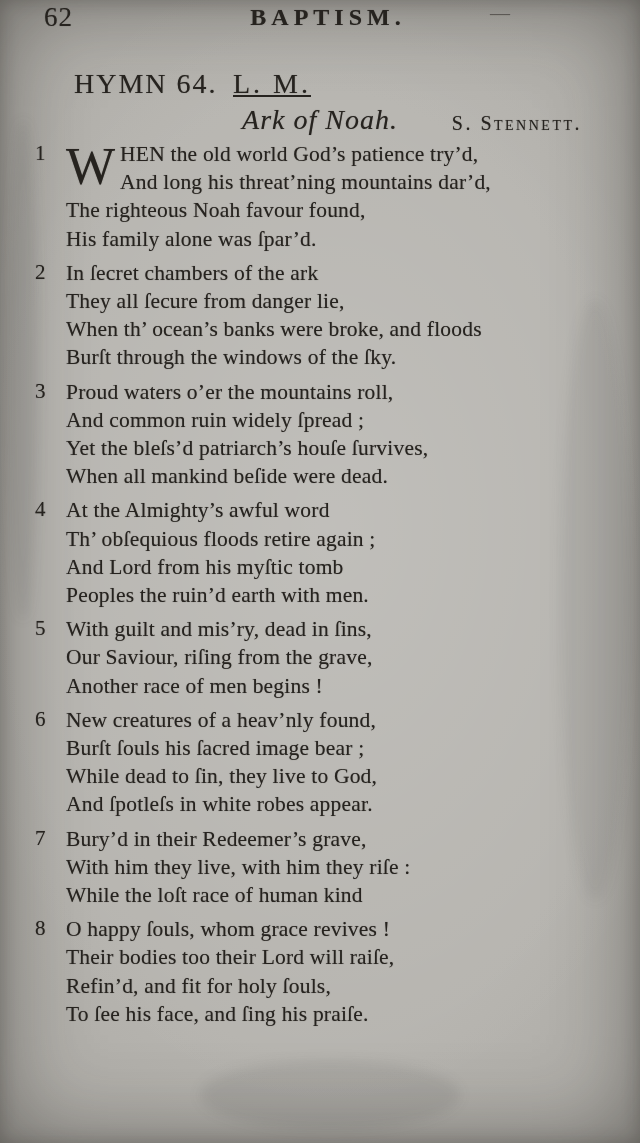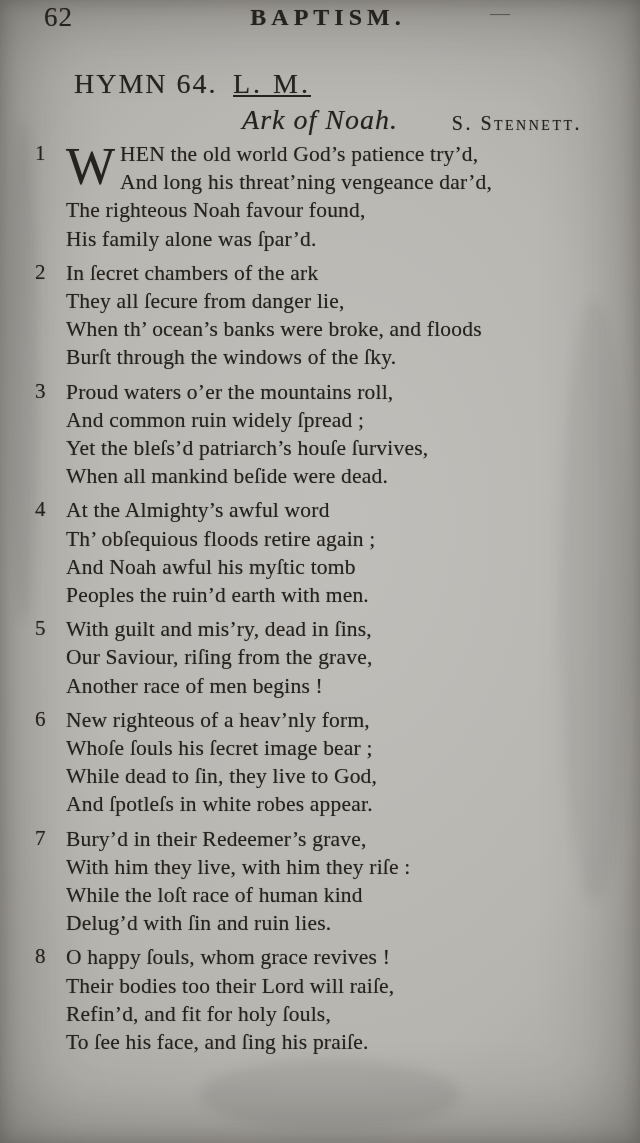--- a/index.html
+++ b/index.html
@@ -67,21 +67,21 @@
   </div>
 
   <div class="hymn-title">Ark of Noah.</div>
 
   <div id="verses">
       <div class="verse">
         <span class="vnum">1</span>
         <div class="vbody">
           <span class="dropcap">W</span>
           <div class="vline">HEN the old world God’s patience try’d,</div>
-          <div class="vline">And long his threat’ning vengeance dar’d,</div>
+          <div class="vline">And long his threat’ning mountains dar’d,</div>
           <div class="vline">The righteous Noah favour found,</div>
           <div class="vline">His family alone was ſpar’d.</div>
         </div>
       </div>
       <div class="verse">
         <span class="vnum">2</span>
         <div class="vbody">
           <div class="vline">In ſecret chambers of the ark</div>
           <div class="vline">They all ſecure from danger lie,</div>
           <div class="vline">When th’ ocean’s banks were broke, and floods</div>
@@ -95,48 +95,47 @@
           <div class="vline">And common ruin widely ſpread ;</div>
           <div class="vline">Yet the bleſs’d patriarch’s houſe ſurvives,</div>
           <div class="vline">When all mankind beſide were dead.</div>
         </div>
       </div>
       <div class="verse">
         <span class="vnum">4</span>
         <div class="vbody">
           <div class="vline">At the Almighty’s awful word</div>
           <div class="vline">Th’ obſequious floods retire again ;</div>
-          <div class="vline">And Noah awful his myſtic tomb</div>
+          <div class="vline">And Lord from his myſtic tomb</div>
           <div class="vline">Peoples the ruin’d earth with men.</div>
         </div>
       </div>
       <div class="verse">
         <span class="vnum">5</span>
         <div class="vbody">
           <div class="vline">With guilt and mis’ry, dead in ſins,</div>
           <div class="vline">Our Saviour, riſing from the grave,</div>
           <div class="vline">Another race of men begins !</div>
         </div>
       </div>
       <div class="verse">
         <span class="vnum">6</span>
         <div class="vbody">
-          <div class="vline">New righteous of a heav’nly form,</div>
-          <div class="vline">Whoſe ſouls his ſecret image bear ;</div>
+          <div class="vline">New creatures of a heav’nly found,</div>
+          <div class="vline">Burſt ſouls his ſacred image bear ;</div>
           <div class="vline">While dead to ſin, they live to God,</div>
           <div class="vline">And ſpotleſs in white robes appear.</div>
         </div>
       </div>
       <div class="verse">
         <span class="vnum">7</span>
         <div class="vbody">
           <div class="vline">Bury’d in their Redeemer’s grave,</div>
           <div class="vline">With him they live, with him they riſe :</div>
           <div class="vline">While the loſt race of human kind</div>
-          <div class="vline">Delug’d with ſin and ruin lies.</div>
         </div>
       </div>
       <div class="verse">
         <span class="vnum">8</span>
         <div class="vbody">
           <div class="vline">O happy ſouls, whom grace revives !</div>
           <div class="vline">Their bodies too their Lord will raiſe,</div>
           <div class="vline">Refin’d, and fit for holy ſouls,</div>
           <div class="vline">To ſee his face, and ſing his praiſe.</div>
         </div>

